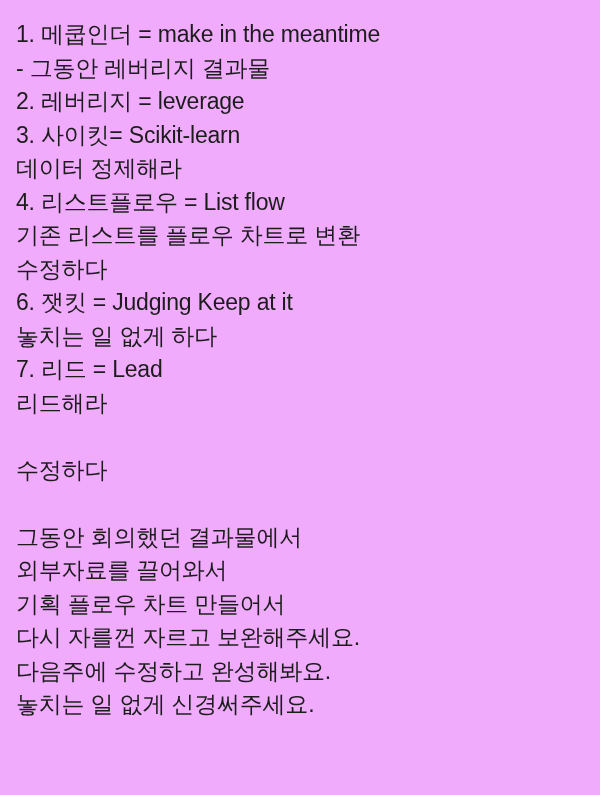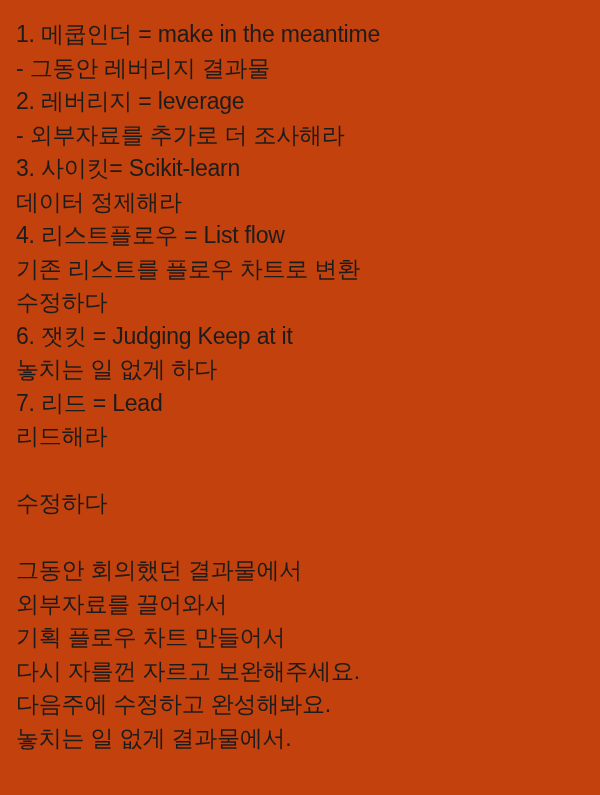--- a/index.html
+++ b/index.html
@@ -12,21 +12,21 @@
     height: 795px;
     font-family: "Liberation Sans", "DejaVu Sans", sans-serif;
     color: #1c1c1c;
     overflow: hidden;
   }
   .page {
     width: 600px;
     height: 795px;
     box-sizing: border-box;
     padding: 18px 16px 10px 16px;
-    background: #c2410c;
+    background: #f0abfc;
   }
   .line {
     font-size: 23px;
     line-height: 33.5px;
     letter-spacing: -0.2px;
     white-space: pre;
     color: #1c1c1c;
   }
   .blank {
     font-size: 23px;
@@ -34,32 +34,31 @@
     height: 33.5px;
   }
 </style>
 </head>
 <body>
 
 <div class="page">
   <div class="line">1. 메쿱인더 = make in the meantime</div>
   <div class="line">- 그동안 레버리지 결과물</div>
   <div class="line">2. 레버리지 = leverage</div>
-  <div class="line">- 외부자료를 추가로 더 조사해라</div>
   <div class="line">3. 사이킷= Scikit-learn</div>
   <div class="line">데이터 정제해라</div>
   <div class="line">4. 리스트플로우 = List flow</div>
   <div class="line">기존 리스트를 플로우 차트로 변환</div>
   <div class="line">수정하다</div>
   <div class="line">6. 잿킷 = Judging Keep at it</div>
   <div class="line">놓치는 일 없게 하다</div>
   <div class="line">7. 리드 = Lead</div>
   <div class="line">리드해라</div>
   <div class="line blank"></div>
   <div class="line">수정하다</div>
   <div class="line blank"></div>
   <div class="line">그동안 회의했던 결과물에서</div>
   <div class="line">외부자료를 끌어와서</div>
   <div class="line">기획 플로우 차트 만들어서</div>
   <div class="line">다시 자를껀 자르고 보완해주세요.</div>
   <div class="line">다음주에 수정하고 완성해봐요.</div>
-  <div class="line">놓치는 일 없게 결과물에서.</div>
+  <div class="line">놓치는 일 없게 신경써주세요.</div>
 </div>
 
 </body></html>

